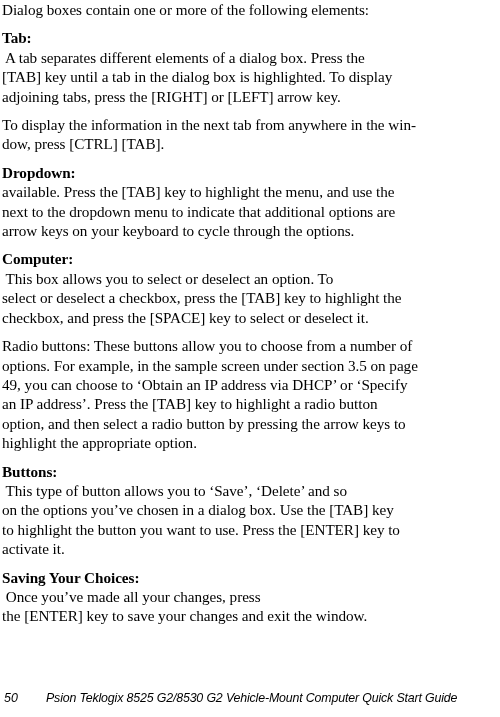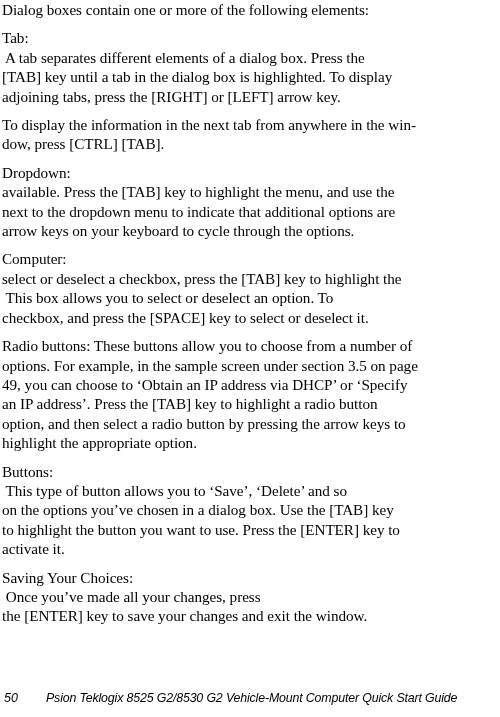--- a/index.html
+++ b/index.html
@@ -38,21 +38,21 @@
     font-size: 15.2px;
     line-height: 19.4px;
     text-align: left;
     margin: 0 0 9px 0;
     white-space: normal;
     letter-spacing: -0.05px;
   }
   .para .ln { display: block; white-space: pre; }
 
   .para .run-in {
-    font-weight: normal;
+    font-weight: bold;
   }
 
   
   .footer {
     position: absolute;
     left: 0;
     bottom: 7px;
     width: 500px;
     height: 20px;
   }
@@ -95,21 +95,21 @@
     <p class="para">
       <span class="run-in"></span><span><span class="ln">To display the information in the next tab from anywhere in the win-</span><span class="ln">dow, press [CTRL] [TAB].</span></span>
     </p>
 
 
     <p class="para">
       <span class="run-in">Dropdown:</span><span><span class="ln">available. Press the [TAB] key to highlight the menu, and use the</span><span class="ln">next to the dropdown menu to indicate that additional options are</span><span class="ln">arrow keys on your keyboard to cycle through the options.</span></span>
     </p>
 
     <p class="para">
-      <span class="run-in">Computer:</span><span><span class="ln">select or deselect a checkbox, press the [TAB] key to highlight the</span><span class="ln"> This box allows you to select or deselect an option. To</span><span class="ln">checkbox, and press the [SPACE] key to select or deselect it.</span></span>
+      <span class="run-in">Computer:</span><span><span class="ln"> This box allows you to select or deselect an option. To</span><span class="ln">select or deselect a checkbox, press the [TAB] key to highlight the</span><span class="ln">checkbox, and press the [SPACE] key to select or deselect it.</span></span>
     </p>
 
     <p class="para">
       <span class="run-in"></span><span><span class="ln">Radio buttons: These buttons allow you to choose from a number of</span><span class="ln">options. For example, in the sample screen under section 3.5 on page</span><span class="ln">49, you can choose to ‘Obtain an IP address via DHCP’ or ‘Specify</span><span class="ln">an IP address’. Press the [TAB] key to highlight a radio button</span><span class="ln">option, and then select a radio button by pressing the arrow keys to</span><span class="ln">highlight the appropriate option.</span></span>
     </p>
 
     <p class="para">
       <span class="run-in">Buttons:</span><span><span class="ln"> This type of button allows you to ‘Save’, ‘Delete’ and so</span><span class="ln">on the options you’ve chosen in a dialog box. Use the [TAB] key</span><span class="ln">to highlight the button you want to use. Press the [ENTER] key to</span><span class="ln">activate it.</span></span>
     </p>
 

